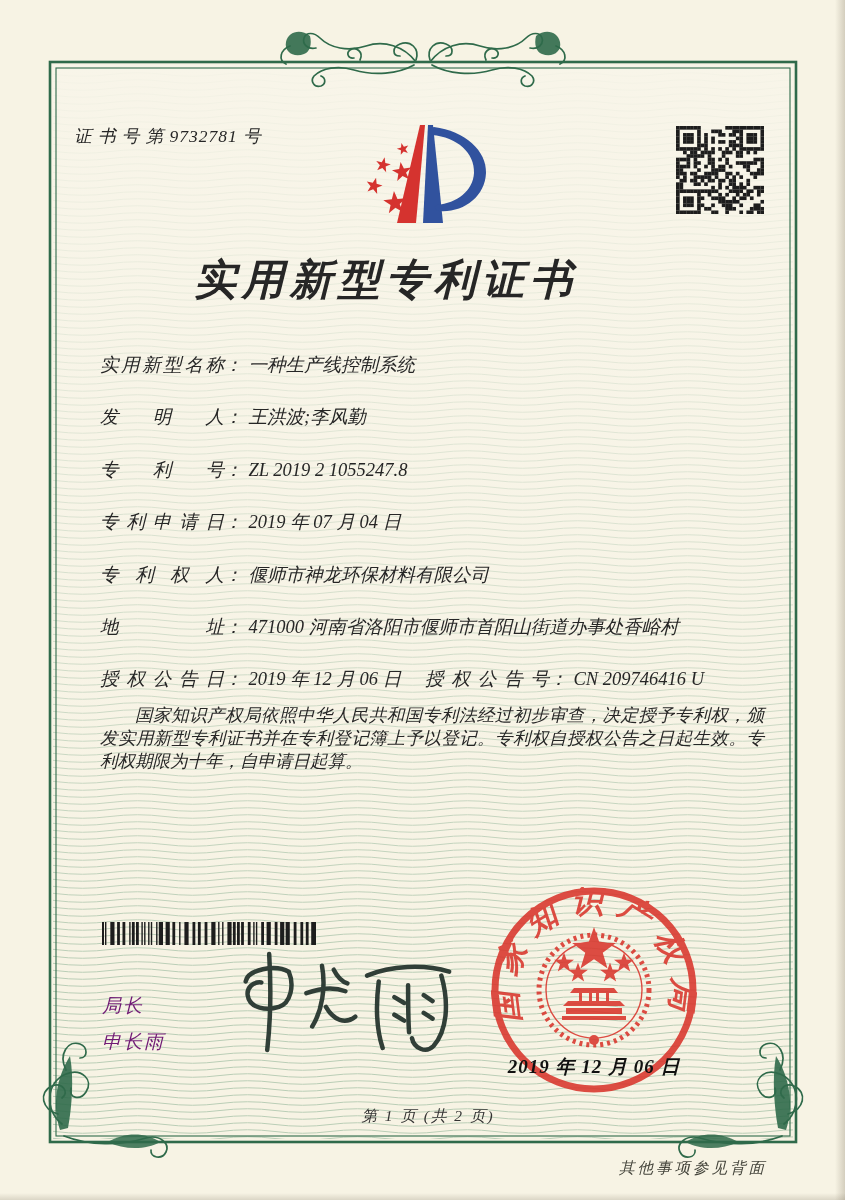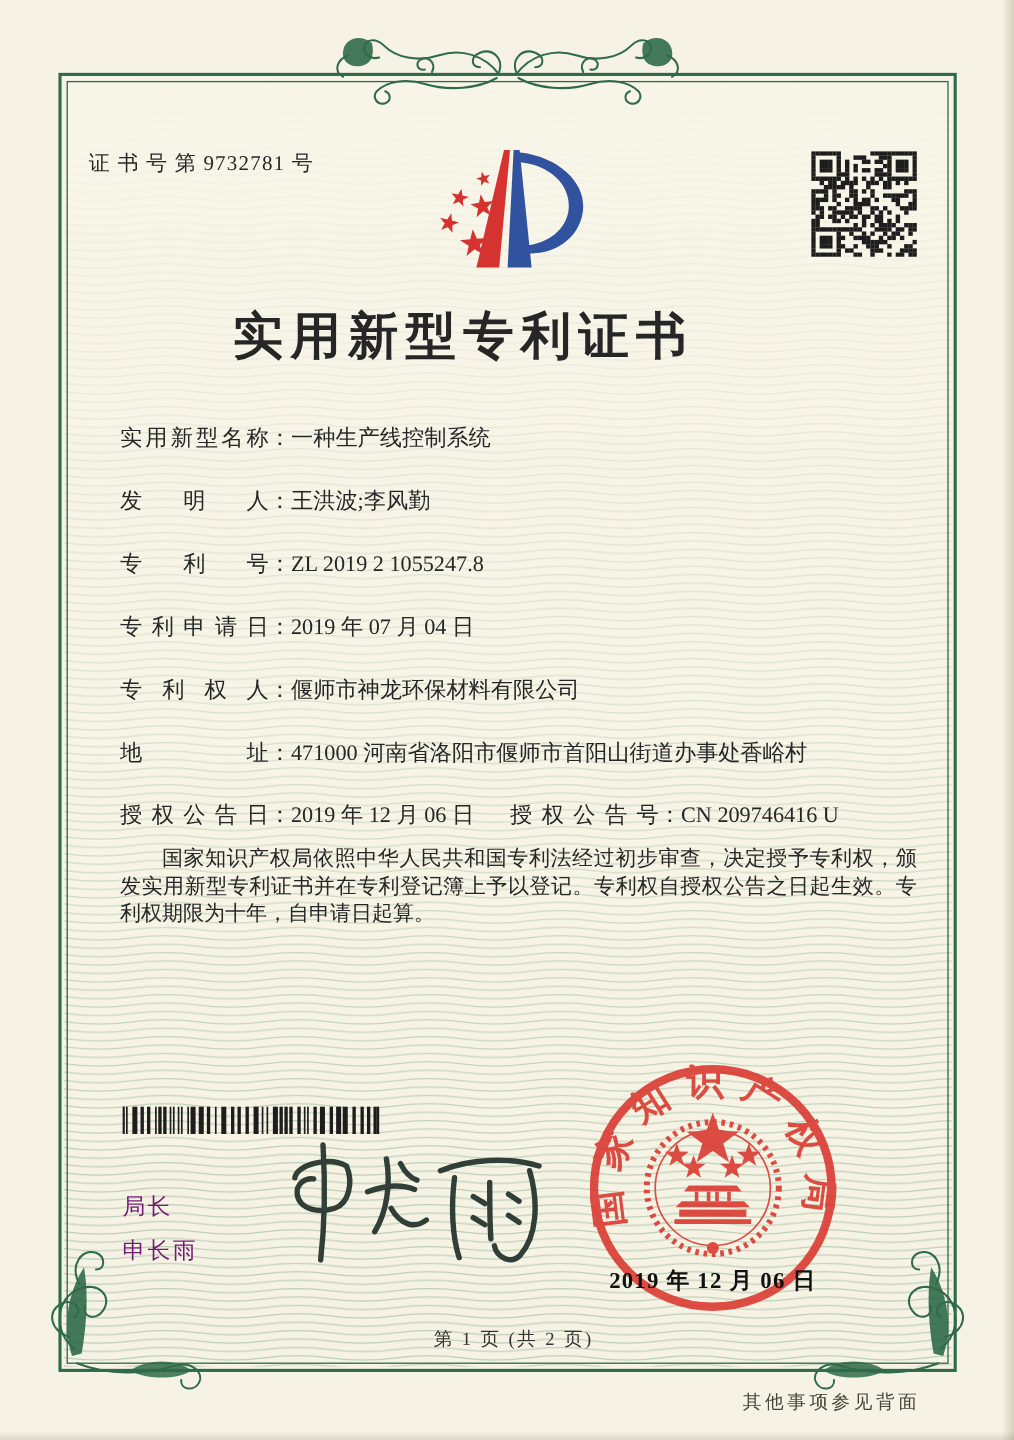--- a/index.html
+++ b/index.html
@@ -11,31 +11,32 @@
     --logo-red:#d5332f;
     --logo-blue:#31529e;
   }
   *{margin:0;padding:0;box-sizing:border-box;}
   html,body{background:#888;}
   .page{
     position:relative;width:845px;height:1200px;margin:0 auto;
     background:var(--paper);overflow:hidden;
     font-family:"Liberation Serif","DejaVu Serif",serif;
     color:var(--ink);
+    font-style:italic;
   }
   .abs{position:absolute;}
   svg{display:block;}
   .cert-no{left:74px;top:124px;font-size:17.5px;letter-spacing:1px;}
   .title{left:48px;top:252px;width:676px;text-align:center;
     font-size:42px;font-weight:bold;letter-spacing:6px;}
   .fields{left:100px;top:352px;width:670px;font-size:18.5px;}
   .field-row{position:relative;height:26px;margin-bottom:26.4px;white-space:nowrap;}
   .jlabel{display:inline-flex;justify-content:space-between;width:124px;vertical-align:top;}
   .colon{display:inline-block;}
-  .fval{margin-left:0;}
+  .fval{margin-left:6px;}
   .grant2{position:absolute;left:325px;top:0;}
   .paras{left:100px;top:704px;width:664px;font-size:17.5px;line-height:23px;
     text-align:justify;}
   .paras p{text-indent:2em;}
   .commish{left:102px;font-size:19px;font-family:"Liberation Sans","DejaVu Sans",sans-serif;color:#701a75;letter-spacing:2px;}
   .seal-date{left:494px;top:1054px;width:200px;text-align:center;
     font-size:19px;font-weight:600;letter-spacing:1px;color:#111;}
   .page-no{left:48px;top:1106px;width:760px;text-align:center;font-size:15.5px;letter-spacing:2px;color:#333;}
   .back-note{left:0;top:1158px;width:767px;text-align:right;font-size:15.5px;letter-spacing:3px;color:#45453c;}
   .edge-r{right:0;top:0;bottom:0;width:10px;

